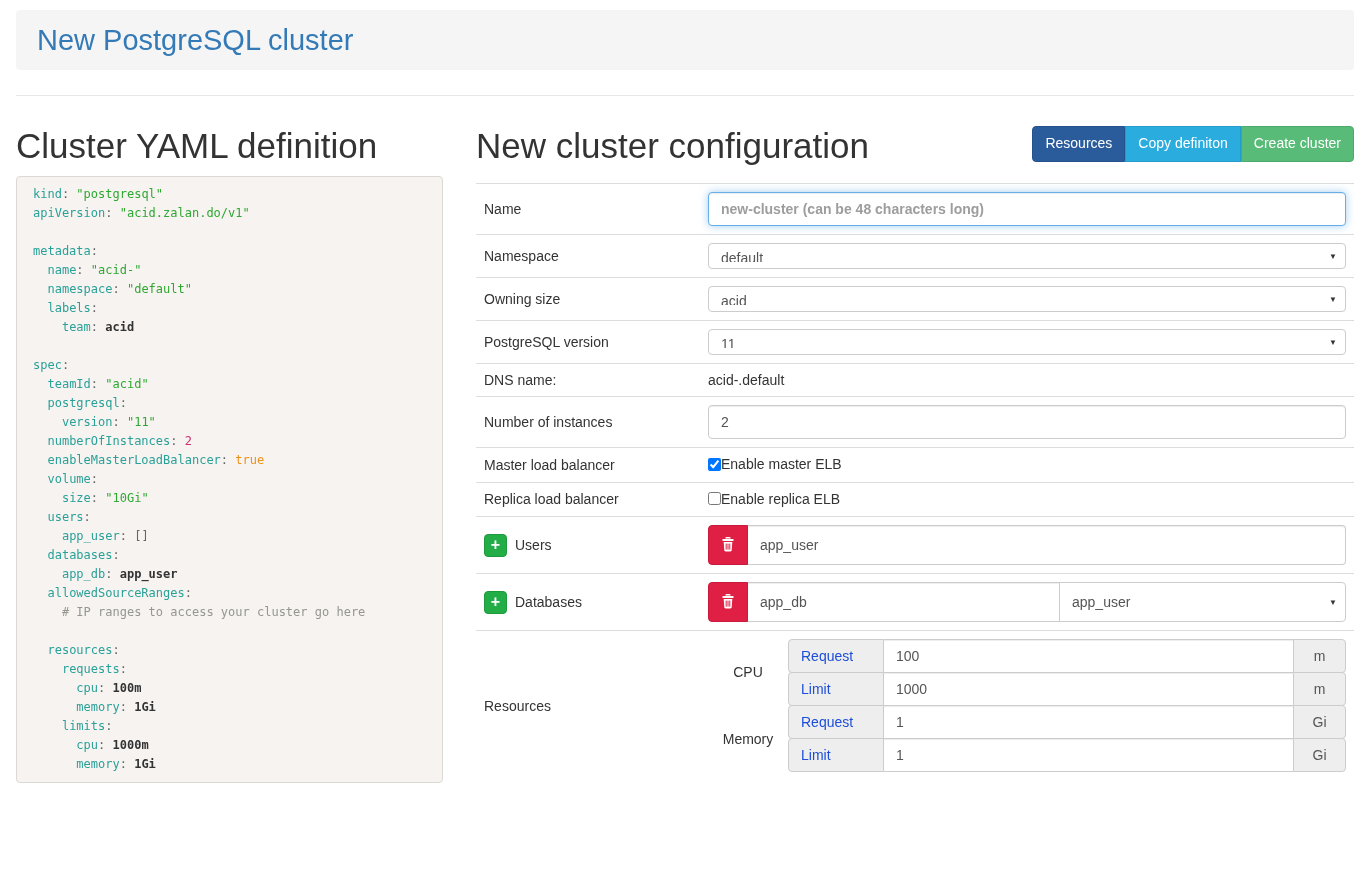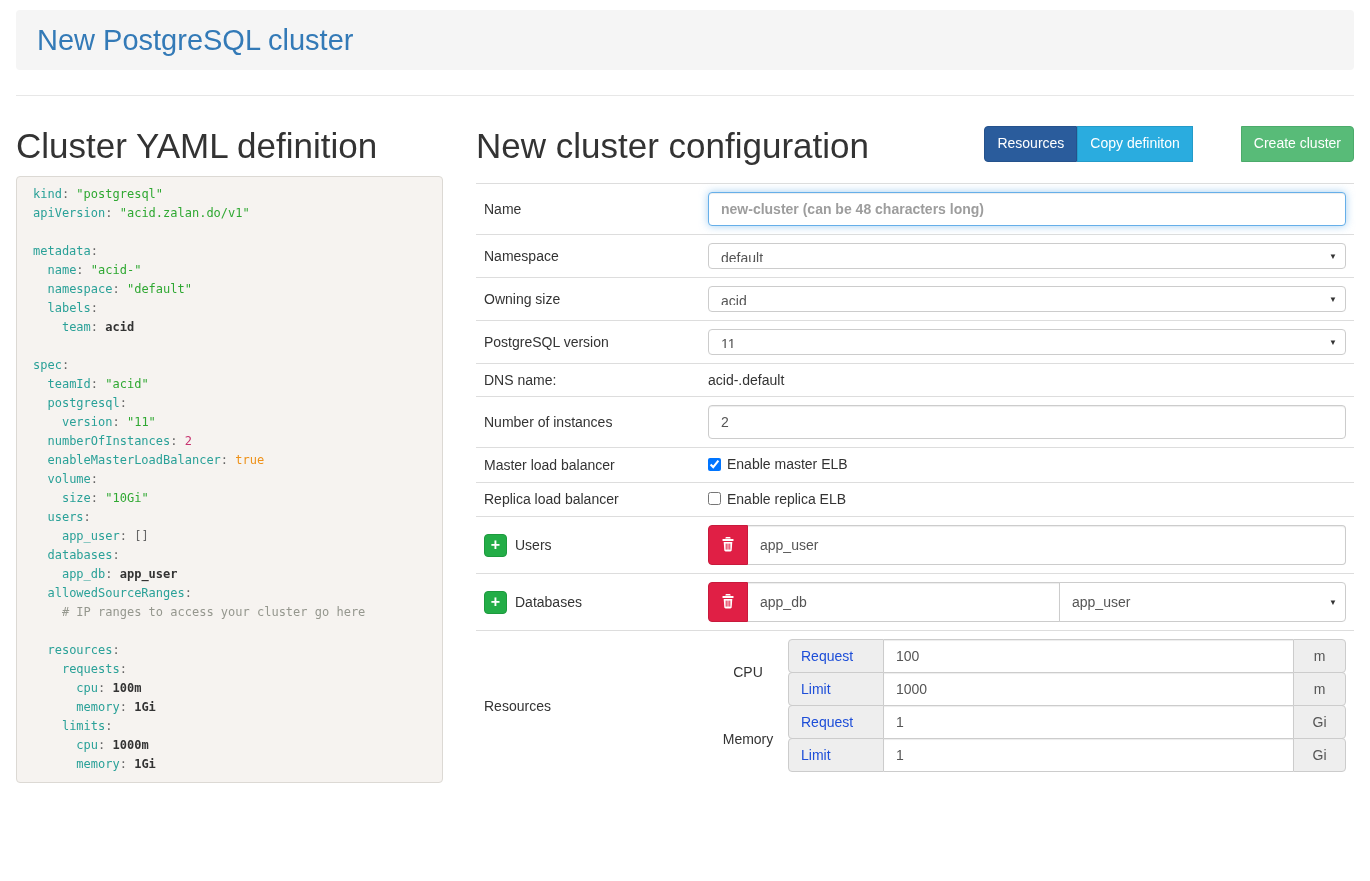--- a/index.html
+++ b/index.html
@@ -43,21 +43,21 @@
 
   
   .config-header { display: flex; align-items: center; justify-content: space-between; }
   .btn-group { display: flex; }
   .btn {
     border: 1px solid transparent; color: #fff; font-size: 14px;
     font-family: inherit; padding: 7px 12px; cursor: pointer; line-height: 1.42;
   }
   .btn-validate { background: #2a5c9c; border-color: #25528c; border-radius: 4px 0 0 4px; }
   .btn-copy     { background: #2aacdf; border-color: #249bc9; border-radius: 0; }
-  .btn-create   { background: #58bb78; border-color: #4cab6b; border-radius: 0 4px 4px 0; margin-left: 48px; }
+  .btn-create   { background: #58bb78; border-color: #4cab6b; border-radius: 0 4px 4px 0; }
 
   
   .form-table { width: 100%; border-collapse: collapse; margin-top: 7px; }
   .form-table tr { border-top: 1px solid #ddd; }
   .form-table td { padding: 8px 8px 8px 0; vertical-align: middle; }
   td.lbl { width: 232px; padding-left: 8px; color: #333; }
   .lbl-inner { display: flex; align-items: center; }
 
   .form-input {
     width: 100%; height: 34px; padding: 6px 12px; font-size: 14px; font-family: inherit;
@@ -76,21 +76,21 @@
     width: 100%; height: 26px; padding: 6px 12px; font-size: 14px; font-family: inherit;
     color: #555; background: #fff; border: 1px solid #ccc; border-radius: 4px; outline: none;
   }
   .caret {
     position: absolute; right: 9px; top: 50%; transform: translateY(-50%);
     font-size: 8px; color: #333; pointer-events: none;
   }
 
   .static-val { color: #333; }
 
-  .cb-label { display: inline-flex; align-items: center; gap: 6px; color: #333; cursor: pointer; }
+  .cb-label { display: inline-flex; align-items: center; color: #333; cursor: pointer; }
   .cb-label input { margin: 0; width: 13px; height: 13px; }
 
   .input-group { display: flex; width: 100%; }
   .input-group .form-input { border-radius: 4px 0 0 4px; flex: 1; }
   .addon {
     background: #eee; border: 1px solid #ccc; border-left: 0; color: #555;
     padding: 6px 12px; display: flex; align-items: center; justify-content: center;
     border-radius: 0 4px 4px 0; min-width: 50px; font-size: 14px;
   }
 

